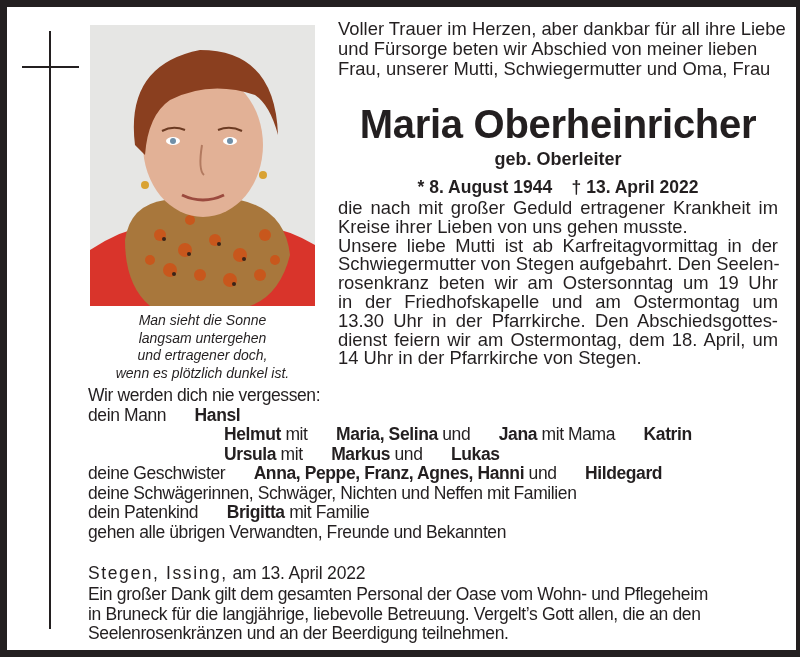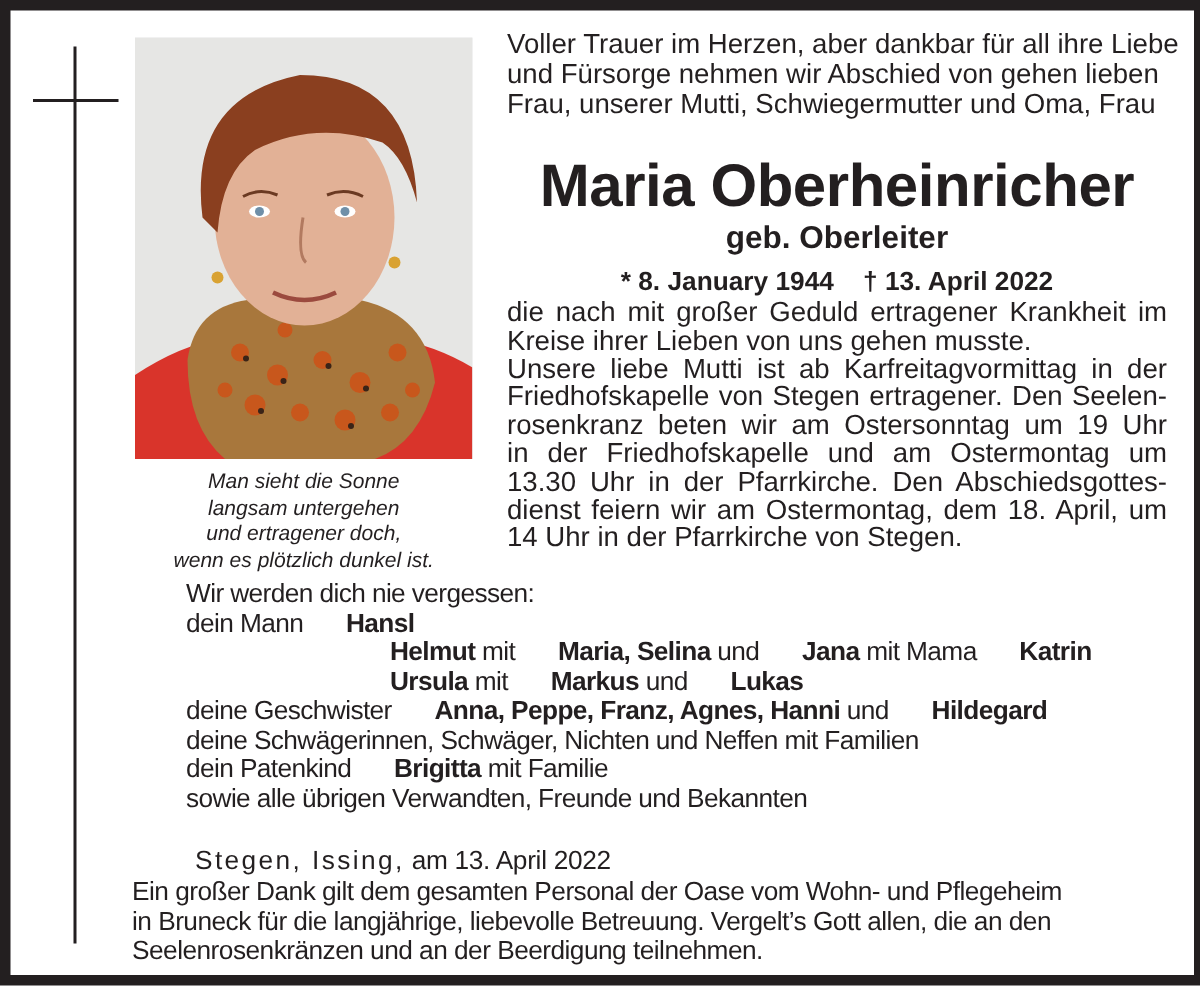--- a/index.html
+++ b/index.html
@@ -31,45 +31,45 @@
       font-size: 18.4px; line-height: 20px; top: 19px;
     }
     .intro div { white-space: nowrap; }
 
     .name {
       position: absolute; left: 330px; top: 100px; width: 456px; text-align: center;
       font-weight: bold; font-size: 40px; line-height: 48px; letter-spacing: -0.3px;
     }
     .maiden {
       position: absolute; left: 330px; top: 147px; width: 456px; text-align: center;
-      font-weight: bold; font-size: 21px; line-height: 24px;
+      font-weight: bold; font-size: 18px; line-height: 24px;
     }
     .dates {
       position: absolute; left: 330px; top: 177px; width: 456px; text-align: center;
       font-weight: bold; font-size: 17.5px; line-height: 20px; white-space: pre;
     }
 
     .body-text {
       position: absolute; left: 338px; top: 199px; width: 440px;
       font-size: 18.4px; line-height: 18.8px;
     }
     .body-text div { text-align: justify; text-align-last: justify; white-space: nowrap; }
     .body-text div.last { text-align-last: left; }
 
     .family {
       position: absolute; left: 88px; top: 386px; width: 600px;
       font-size: 17.5px; line-height: 19.5px; letter-spacing: -0.4px;
     }
-    .family div { white-space: nowrap; margin-left: 36px; }
+    .family div { white-space: nowrap; }
     .family b { font-weight: bold; padding-left: 24px; }
     .family .indent { padding-left: 112px; }
 
     .place {
       position: absolute; left: 88px; top: 563px; font-size: 17.5px; line-height: 20px;
-      white-space: nowrap; letter-spacing: -0.2px; margin-left: 42px;
+      white-space: nowrap; letter-spacing: -0.2px;
     }
     .place .spaced { letter-spacing: 1.6px; }
 
     .thanks {
       position: absolute; left: 88px; top: 585px; width: 700px;
       font-size: 17.5px; line-height: 19.5px; letter-spacing: -0.35px;
     }
     .thanks div { white-space: nowrap; }
 
     .funeral {
@@ -140,49 +140,49 @@
 
 <div class="verse">
   <div>Man sieht die Sonne</div>
   <div>langsam untergehen</div>
   <div>und ertragener doch,</div>
   <div>wenn es plötzlich dunkel ist.</div>
 </div>
 
 <div class="intro">
   <div>Voller Trauer im Herzen, aber dankbar für all ihre Liebe</div>
-  <div>und Fürsorge nehmen wir Abschied von gehen lieben</div>
+  <div>und Fürsorge beten wir Abschied von meiner lieben</div>
   <div>Frau, unserer Mutti, Schwiegermutter und Oma, Frau</div>
 </div>
 
 <div class="name">Maria Oberheinricher</div>
 <div class="maiden">geb. Oberleiter</div>
-<div class="dates"><span>* 8. January 1944</span>    <span>† 13. April 2022</span></div>
+<div class="dates"><span>* 8. August 1944</span>    <span>† 13. April 2022</span></div>
 
 <div class="body-text">
   <div>die nach mit großer Geduld ertragener Krankheit im</div>
   <div class="last">Kreise ihrer Lieben von uns gehen musste.</div>
   <div>Unsere liebe Mutti ist ab Karfreitagvormittag in der</div>
-  <div>Friedhofskapelle von Stegen ertragener. Den Seelen-</div>
+  <div>Schwiegermutter von Stegen aufgebahrt. Den Seelen-</div>
   <div>rosenkranz beten wir am Ostersonntag um 19 Uhr</div>
   <div>in der Friedhofskapelle und am Ostermontag um</div>
   <div>13.30 Uhr in der Pfarrkirche. Den Abschiedsgottes-</div>
   <div>dienst feiern wir am Ostermontag, dem 18. April, um</div>
   <div class="last">14 Uhr in der Pfarrkirche von Stegen.</div>
 </div>
 
 <div class="family">
   <div>Wir werden dich nie vergessen:</div>
   <div><span>dein Mann </span><b>Hansl</b></div>
   <div class="indent"><b>Helmut</b><span> mit </span><b>Maria, Selina</b><span> und </span><b>Jana</b><span> mit Mama </span><b>Katrin</b></div>
   <div class="indent"><b>Ursula</b><span> mit </span><b>Markus</b><span> und </span><b>Lukas</b></div>
   <div><span>deine Geschwister </span><b>Anna, Peppe, Franz, Agnes, Hanni</b><span> und </span><b>Hildegard</b></div>
   <div>deine Schwägerinnen, Schwäger, Nichten und Neffen mit Familien</div>
   <div><span>dein Patenkind </span><b>Brigitta</b><span> mit Familie</span></div>
-  <div>sowie alle übrigen Verwandten, Freunde und Bekannten</div>
+  <div>gehen alle übrigen Verwandten, Freunde und Bekannten</div>
 </div>
 
 <div class="place"><span class="spaced">Stegen, Issing,</span><span> am 13. April 2022</span></div>
 
 <div class="thanks">
   <div>Ein großer Dank gilt dem gesamten Personal der Oase vom Wohn- und Pflegeheim</div>
   <div>in Bruneck für die langjährige, liebevolle Betreuung. Vergelt’s Gott allen, die an den</div>
   <div>Seelenrosenkränzen und an der Beerdigung teilnehmen.</div>
 </div>
 

